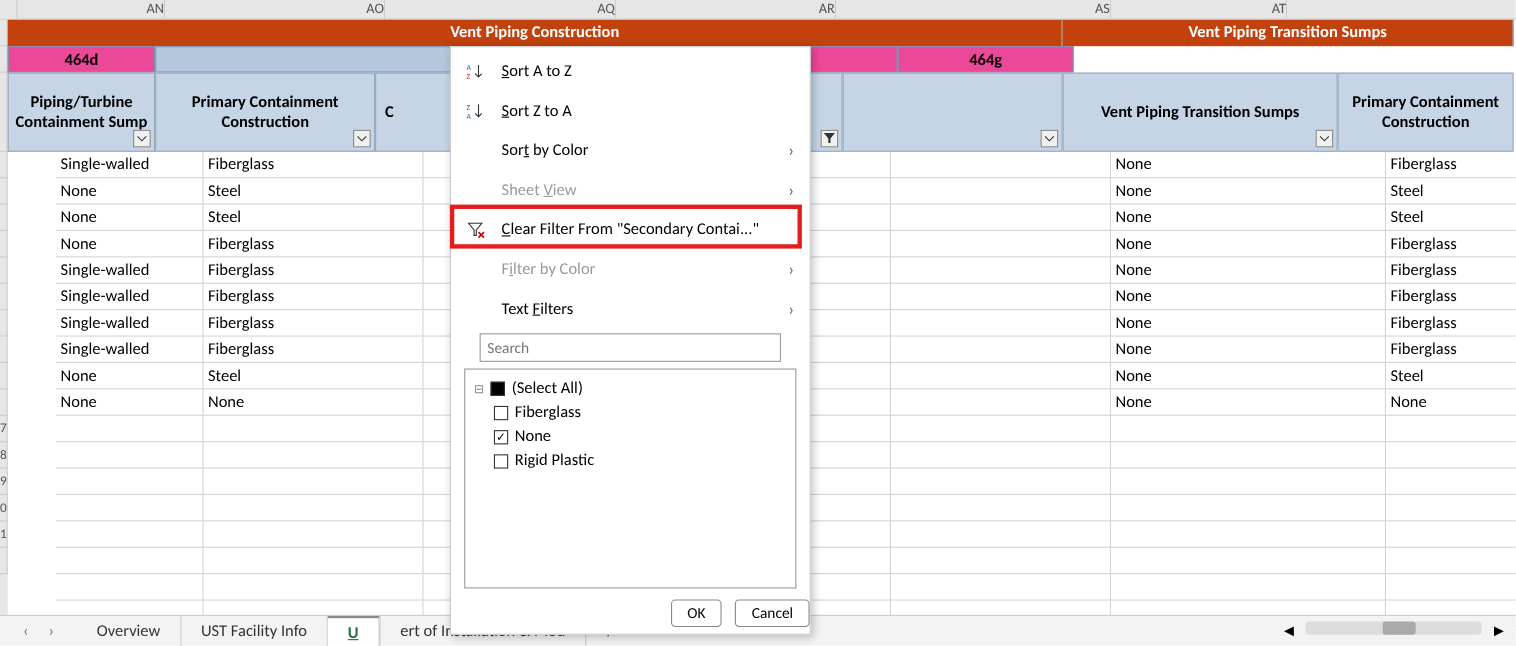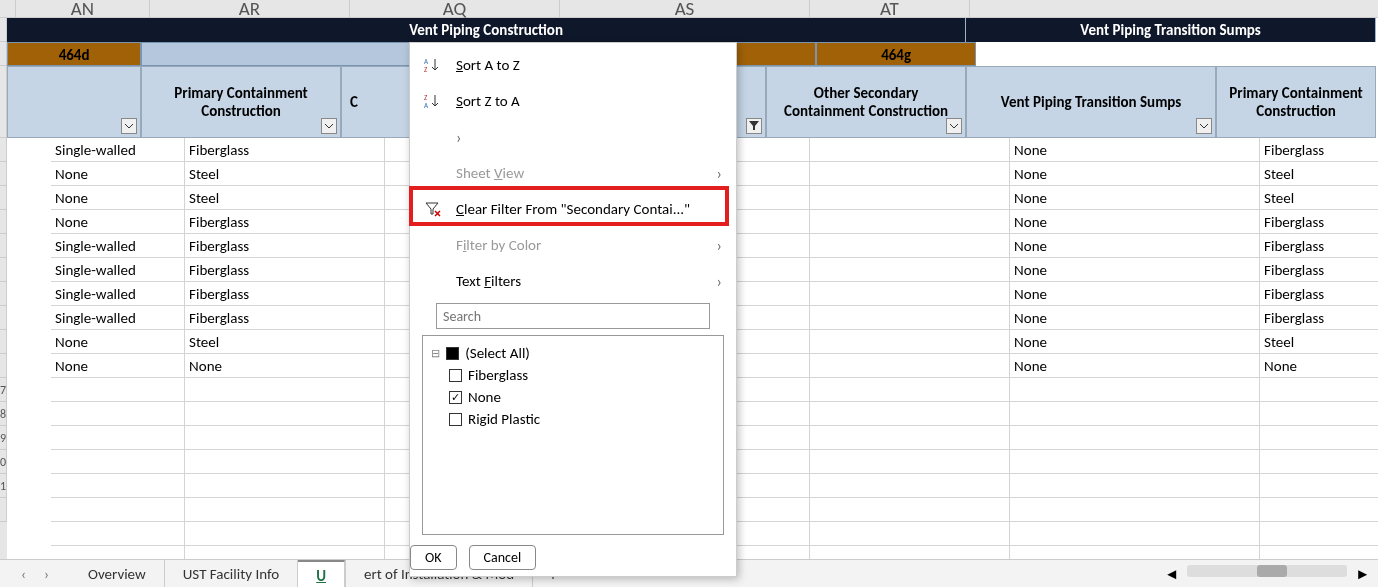--- a/index.html
+++ b/index.html
@@ -1,30 +1,30 @@
 <!DOCTYPE html>
 <html><head>
 <meta charset="utf-8">
 <style>
 * { margin: 0; padding: 0; box-sizing: border-box; font-family: Calibri, Arial, sans-serif; }
 body { background: #fff; overflow: hidden; width: 1378px; height: 587px; position: relative; font-size: 14px; color: #000; }
 
 .col-headers { display: flex; height: 18px; background: #e6e6e6; border-bottom: 1px solid #ccc; }
 .row-header-spacer { width: 16px; background: #e6e6e6; border-right: 1px solid #ccc; }
-.col-header { text-align: center; font-size: 19px; color: #555; border-right: 1px solid #ccc; line-height: 18px; }
+.col-header { text-align: right; font-size: 13px; color: #555; border-right: 1px solid #ccc; line-height: 18px; }
 
 .grid-wrap { display: flex; position: relative; }
 .row-headers { width: 16px; background: #e6e6e6; }
 .row-header { height: 24px; border-bottom: 1px solid #ccc; border-right: 1px solid #ccc; font-size: 12px; color: #555; text-align: center; line-height: 24px; }
 
 .grid { position: relative; }
 .section-row { display: flex; height: 24px; }
-.section-cell { background: #0f172a; color: #fff; font-weight: bold; text-align: center; line-height: 24px; border-right: 1px solid #9bb5d1; font-size: 15px; }
+.section-cell { background: #c2410c; color: #fff; font-weight: bold; text-align: center; line-height: 24px; border-right: 1px solid #9bb5d1; font-size: 15px; }
 .code-row { display: flex; height: 24px; }
-.code-cell { background: #a16207; color: #000; font-weight: bold; text-align: center; line-height: 24px; border: 1px solid #7a95b0; font-size: 15px; }
+.code-cell { background: #ec4899; color: #000; font-weight: bold; text-align: center; line-height: 24px; border: 1px solid #7a95b0; font-size: 15px; }
 .header-row { display: flex; height: 72px; }
 .header-cell { background: #c5d5e6; color: #000; font-weight: bold; text-align: center; border: 1px solid #98a9ba; position: relative; padding: 4px 6px; font-size: 15px; display:flex; align-items:center; justify-content:center; }
 .filter-btn { position: absolute; right: 3px; bottom: 3px; width: 16px; height: 16px; background: #f0f0f0; border: 1px solid #888; display:flex; align-items:center; justify-content:center; }
 .filter-btn svg { width:10px; height:10px; }
 .data-row { display: flex; height: 24px; margin-left: 44px; }
 .data-cell { border-right: 1px solid #d4d4d4; border-bottom: 1px solid #d4d4d4; padding: 0 4px; line-height: 24px; font-size: 15px; overflow:hidden; white-space:nowrap; }
 
 .w-AN { width: 134px; } .w-AO { width: 200px; } .w-AP { width: 215px; } .w-AQ { width: 210px; } .w-AR { width: 200px; } .w-AS { width: 250px; } .w-AT { width: 160px; }
 
 .context-menu { position: absolute; left: 409px; top: 42px; width: 328px; background: #fff; border: 1px solid #ccc; box-shadow: 2px 2px 8px rgba(0,0,0,.25); z-index: 50; padding: 4px 0; }
@@ -36,21 +36,21 @@
 .cm-highlight { position:absolute; left:409px; top:186px; border:4px solid #e21e1e; width:320px; height:40px; z-index:60; pointer-events:none; }
 
 .cm-search { margin: 4px 26px; }
 .cm-search input { width:100%; height:26px; border:1px solid #999; padding:0 6px; font-size:14px; color:#888; }
 .cm-tree { margin: 6px 12px 4px 12px; border:1px solid #999; height:200px; padding:6px 8px; font-size:15px; }
 .cm-tree-item { display:flex; align-items:center; height:22px; gap:6px; }
 .cm-tree-item.indent { padding-left:18px; }
 .cm-checkbox { width:13px; height:13px; border:1px solid #333; display:inline-flex; align-items:center; justify-content:center; }
 .cm-checkbox.filled { background:#000; }
 .cm-checkbox.checked::after { content:'✓'; font-size:11px; }
-.cm-buttons { display:flex; gap:12px; justify-content:flex-start; padding:6px 0 2px 0; }
+.cm-buttons { display:flex; gap:12px; justify-content:flex-end; padding:6px 0 2px 0; }
 .cm-btn { border:1px solid #888; border-radius:4px; background:#fff; padding:3px 14px; font-size:14px; }
 
 .ap-check { position:absolute; left:415px; top:336px; width:22px; height:22px; border:1px solid #333; background:#fff; z-index:45; display:flex; align-items:center; justify-content:center; }
 .ap-check::after { content:'✓'; font-size:15px; }
 
 .tabs-bar { position:absolute; left:0; bottom:0; width:1378px; height:28px; background:#f3f3f3; border-top:1px solid #ccc; display:flex; align-items:center; font-size:15px; }
 .tabs-nav { width:70px; display:flex; align-items:center; justify-content:center; gap:18px; color:#777; }
 .tab { padding:0 18px; height:28px; line-height:28px; border-right:1px solid #ccc; color:#333; }
 .tab.active { background:#fff; border-top:2px solid #888; font-weight:bold; color:#217346; text-decoration: underline; }
 .tab-add { width:40px; text-align:center; font-size:20px; color:#555; }
@@ -59,22 +59,23 @@
 .tabs-scroll-thumb { position:absolute; left:70px; top:0; width:30px; height:12px; background:#aaa; border-radius:3px; }
 
 .underline-first::first-letter { text-decoration: underline; }
 </style>
 </head>
 <body>
 
 <div class="col-headers">
   <div class="row-header-spacer"></div>
   <div class="col-header w-AN">AN</div>
+  <div class="col-header w-AO">AO</div>
+  <div class="col-header w-AQ">AQ</div>
   <div class="col-header w-AR">AR</div>
-  <div class="col-header w-AQ">AQ</div>
   <div class="col-header w-AS">AS</div>
   <div class="col-header w-AT">AT</div>
 </div>
 
 <div class="grid-wrap">
   <div class="row-headers">
     <div class="row-header"></div>
     <div class="row-header"></div>
     <div class="row-header" style="height:72px"></div>
     <div class="row-header"></div>
@@ -104,20 +105,21 @@
 
     <div class="code-row">
       <div class="code-cell w-AN">464d</div>
       <div class="code-cell" style="width:425px;background:#b4c7dc"></div>
       <div class="code-cell w-AS">464i</div>
       <div class="code-cell w-AT">464g</div>
     </div>
 
     <div class="header-row">
       <div class="header-cell w-AN">
+        <span>Piping/Turbine Containment Sump</span>
         <span class="filter-btn">
             <svg viewBox="0 0 10 10">
               <path d="M1 3 L5 7 L9 3" fill="none" stroke="#333"></path>
             </svg>
           </span>
       </div>
       <div class="header-cell w-AO">
         <span>Primary Containment Construction</span>
         <span class="filter-btn">
             <svg viewBox="0 0 10 10">
@@ -132,21 +134,20 @@
               <path d="M0 0 L10 0 L6 5 L6 9 L4 9 L4 5 Z" fill="#333"></path>
             </svg>
           </span>
         <span class="filter-btn">
             <svg viewBox="0 0 10 10">
               <path d="M0 0 L10 0 L6 5 L6 9 L4 9 L4 5 Z" fill="#333"></path>
             </svg>
           </span>
       </div>
       <div class="header-cell w-AR">
-        <span>Other Secondary Containment Construction</span>
         <span class="filter-btn">
             <svg viewBox="0 0 10 10">
               <path d="M1 3 L5 7 L9 3" fill="none" stroke="#333"></path>
             </svg>
           </span>
       </div>
       <div class="header-cell w-AS">
         <span>Vent Piping Transition Sumps</span>
         <span class="filter-btn">
             <svg viewBox="0 0 10 10">
@@ -329,20 +330,21 @@
       <svg width="18" height="18" viewBox="0 0 18 18">
           <text x="0" y="8" font-size="7" fill="#b02f2f">Z</text>
           <text x="0" y="16" font-size="7" fill="#2f6db0">A</text>
           <path d="M11 3 L11 14 M8 11 L11 14 L14 11" stroke="#333" fill="none"></path>
         </svg>
     </span>
     <span class="cm-label"><span style="text-decoration:underline">S</span><span>ort Z to A</span></span>
   </div>
   <div class="cm-item">
     <span class="cm-icon"></span>
+    <span class="cm-label">Sor<span style="text-decoration:underline">t</span> by Color</span>
     <span class="cm-arrow">›</span>
   </div>
   <div class="cm-item disabled">
     <span class="cm-icon"></span>
     <span class="cm-label">Sheet <span style="text-decoration:underline">V</span>iew</span>
     <span class="cm-arrow">›</span>
   </div>
   <div class="cm-item">
     <span class="cm-icon">
       <svg width="18" height="18" viewBox="0 0 18 18">

